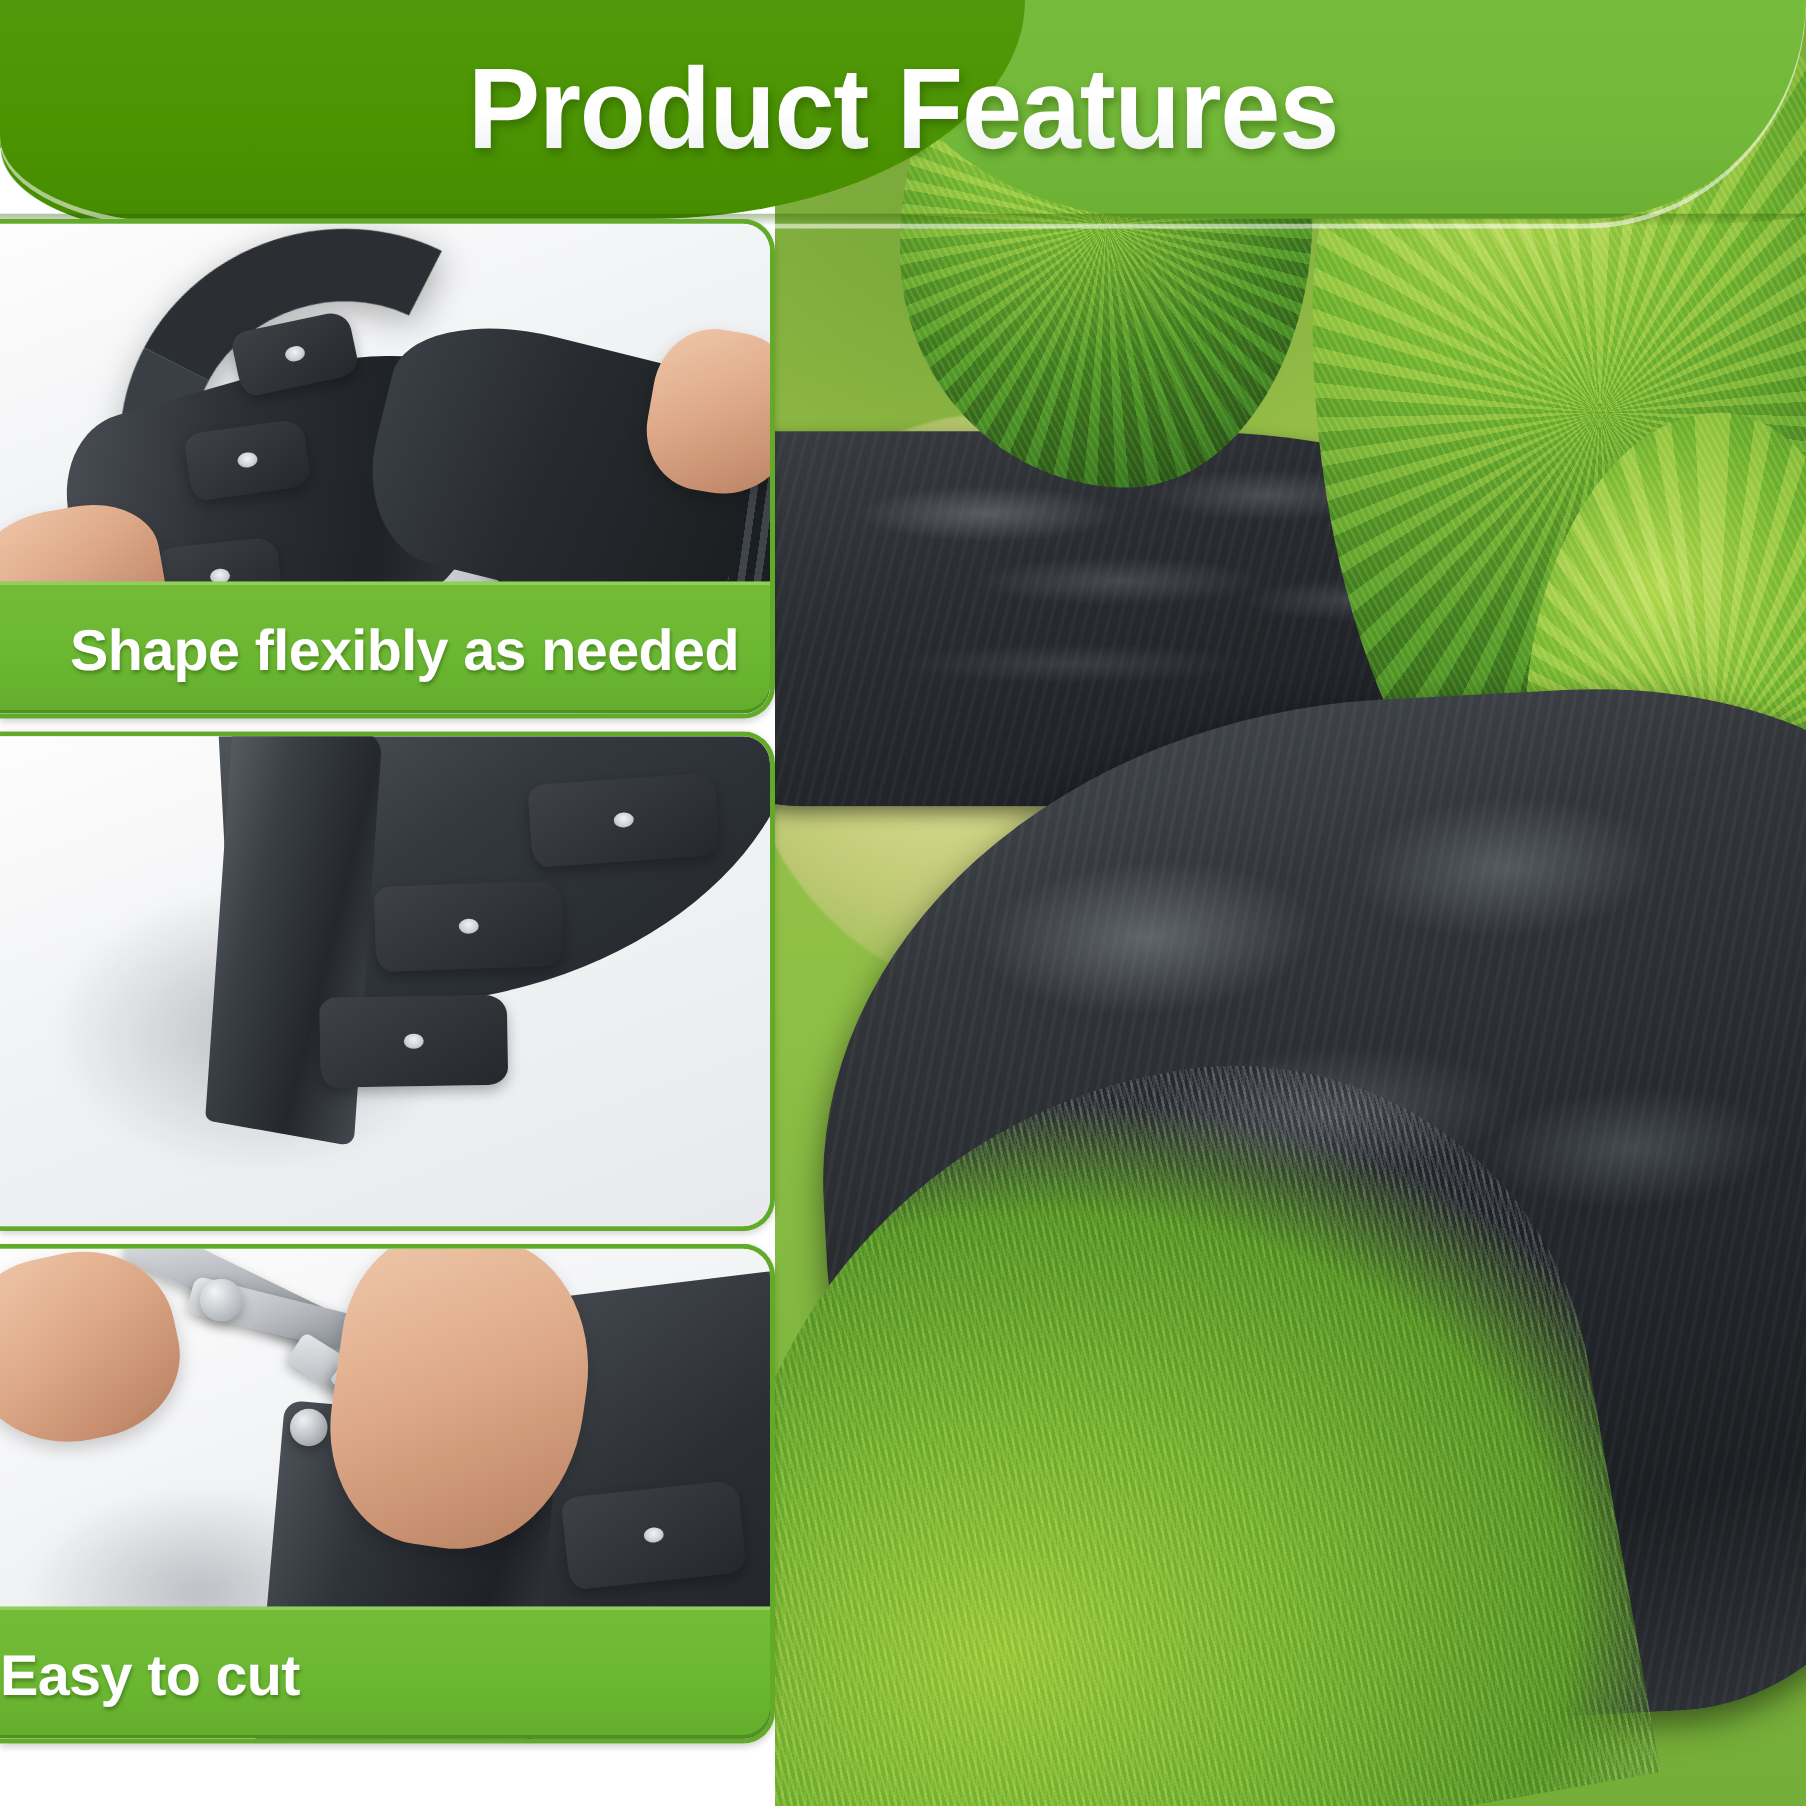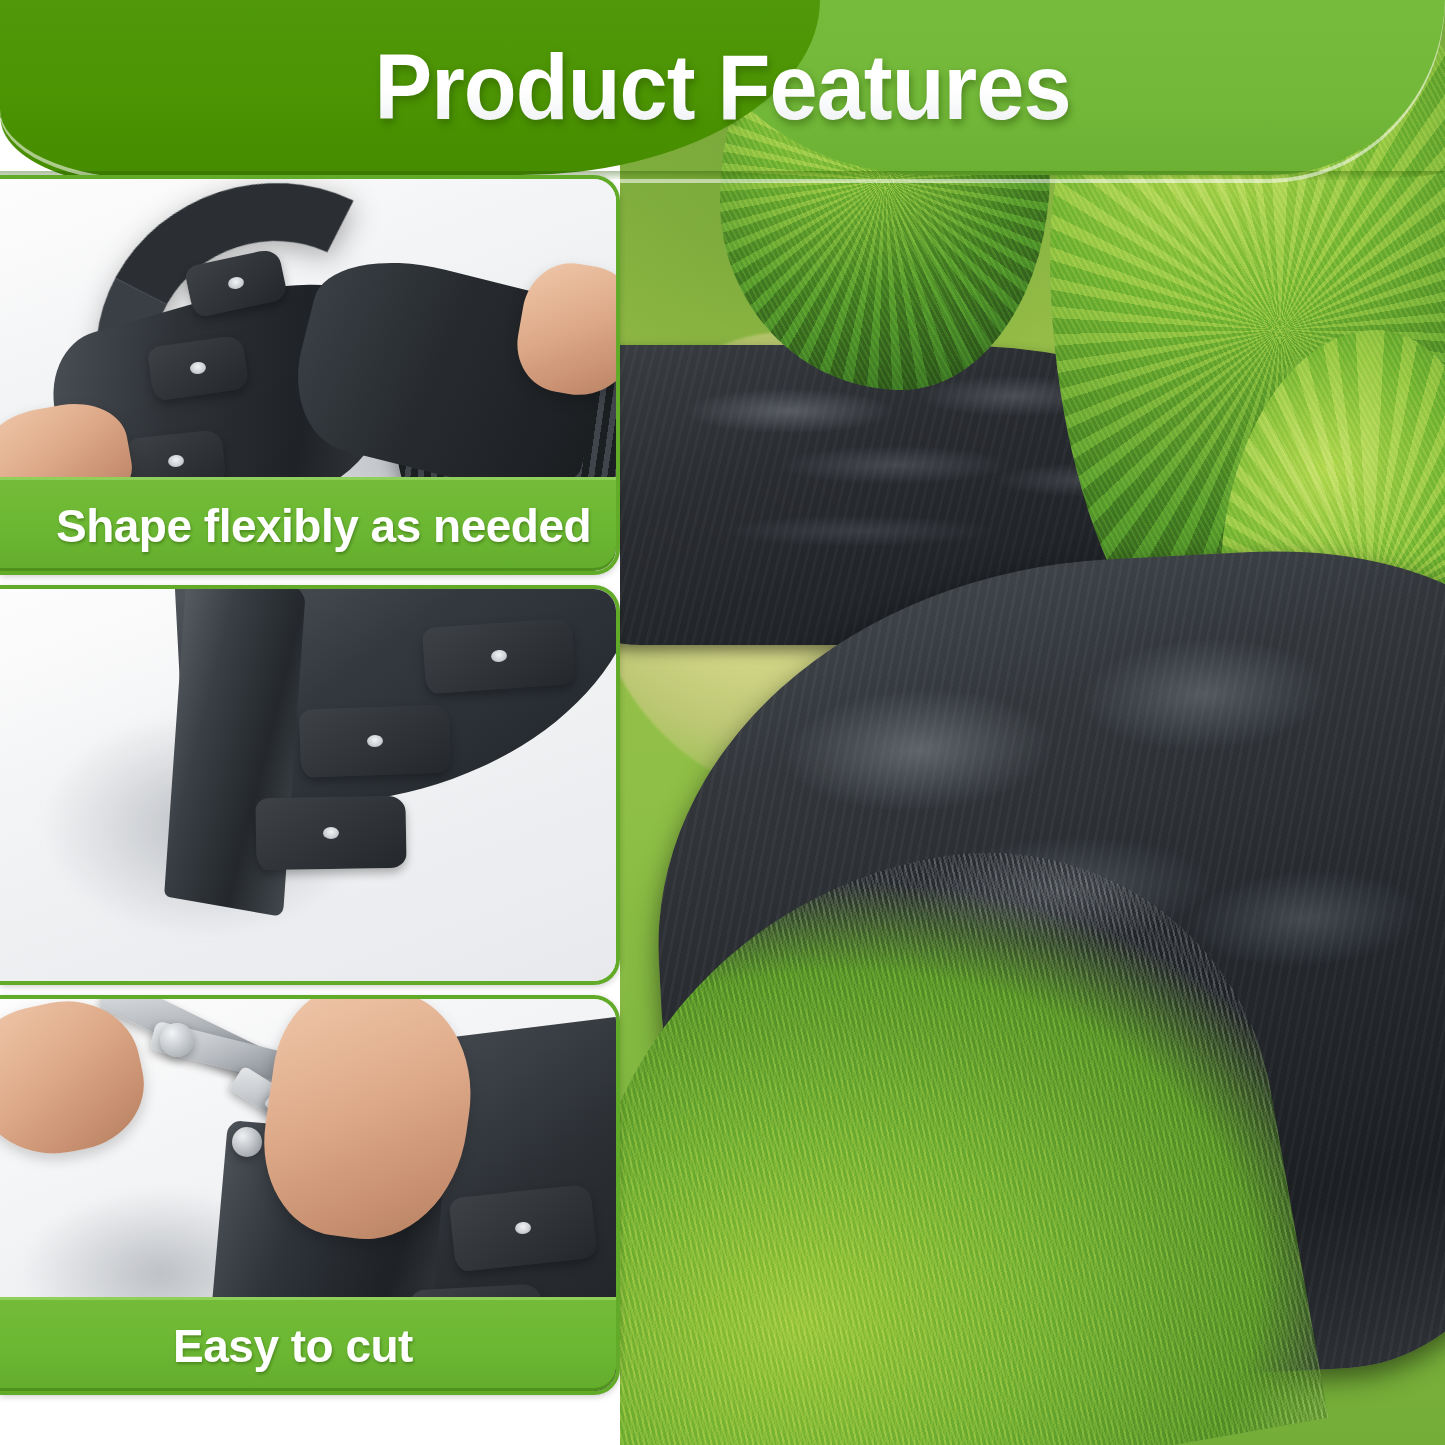--- a/index.html
+++ b/index.html
@@ -223,34 +223,34 @@
   }
   .p3-plate {
     position:absolute; left:400px; top:30px; width:260px; height:380px;
     background:linear-gradient(150deg,#474c52 0%,#2b2f34 45%,#1c1f23 100%);
     border-radius:22% 8% 18% 12%;
     transform:rotate(-7deg);
   }
 
   
   .caption {
-    position:absolute; left:0; bottom:0; width:100%; height:94px;
+    position:absolute; left:0; bottom:0; width:100%; height:106px;
     background:linear-gradient(180deg,#74bb38 0%,#6cb833 48%,#63ad2c 100%);
     border-top:3px solid #8fd05a;
     border-bottom-right-radius:22px;
     display:flex; align-items:center;
     box-shadow:inset 0 -3px 0 rgba(40,95,0,.35);
   }
   .caption-text {
     color:#ffffff; font-size:46px; font-weight:bold; letter-spacing:-.5px;
     text-shadow:1px 2px 3px rgba(30,70,0,.40);
     white-space:nowrap;
   }
   .caption.left-pad { padding-left:56px; }
-  .caption.center { justify-content:center; padding-right:30px; }
+  .caption.center { justify-content:flex-start; padding-right:30px; }
 </style>
 </head>
 <body>
 
 <div id="stage">
 
   <div class="hero-photo">
     <div class="hero-sky"></div>
     <div class="hero-drygrass"></div>
 

